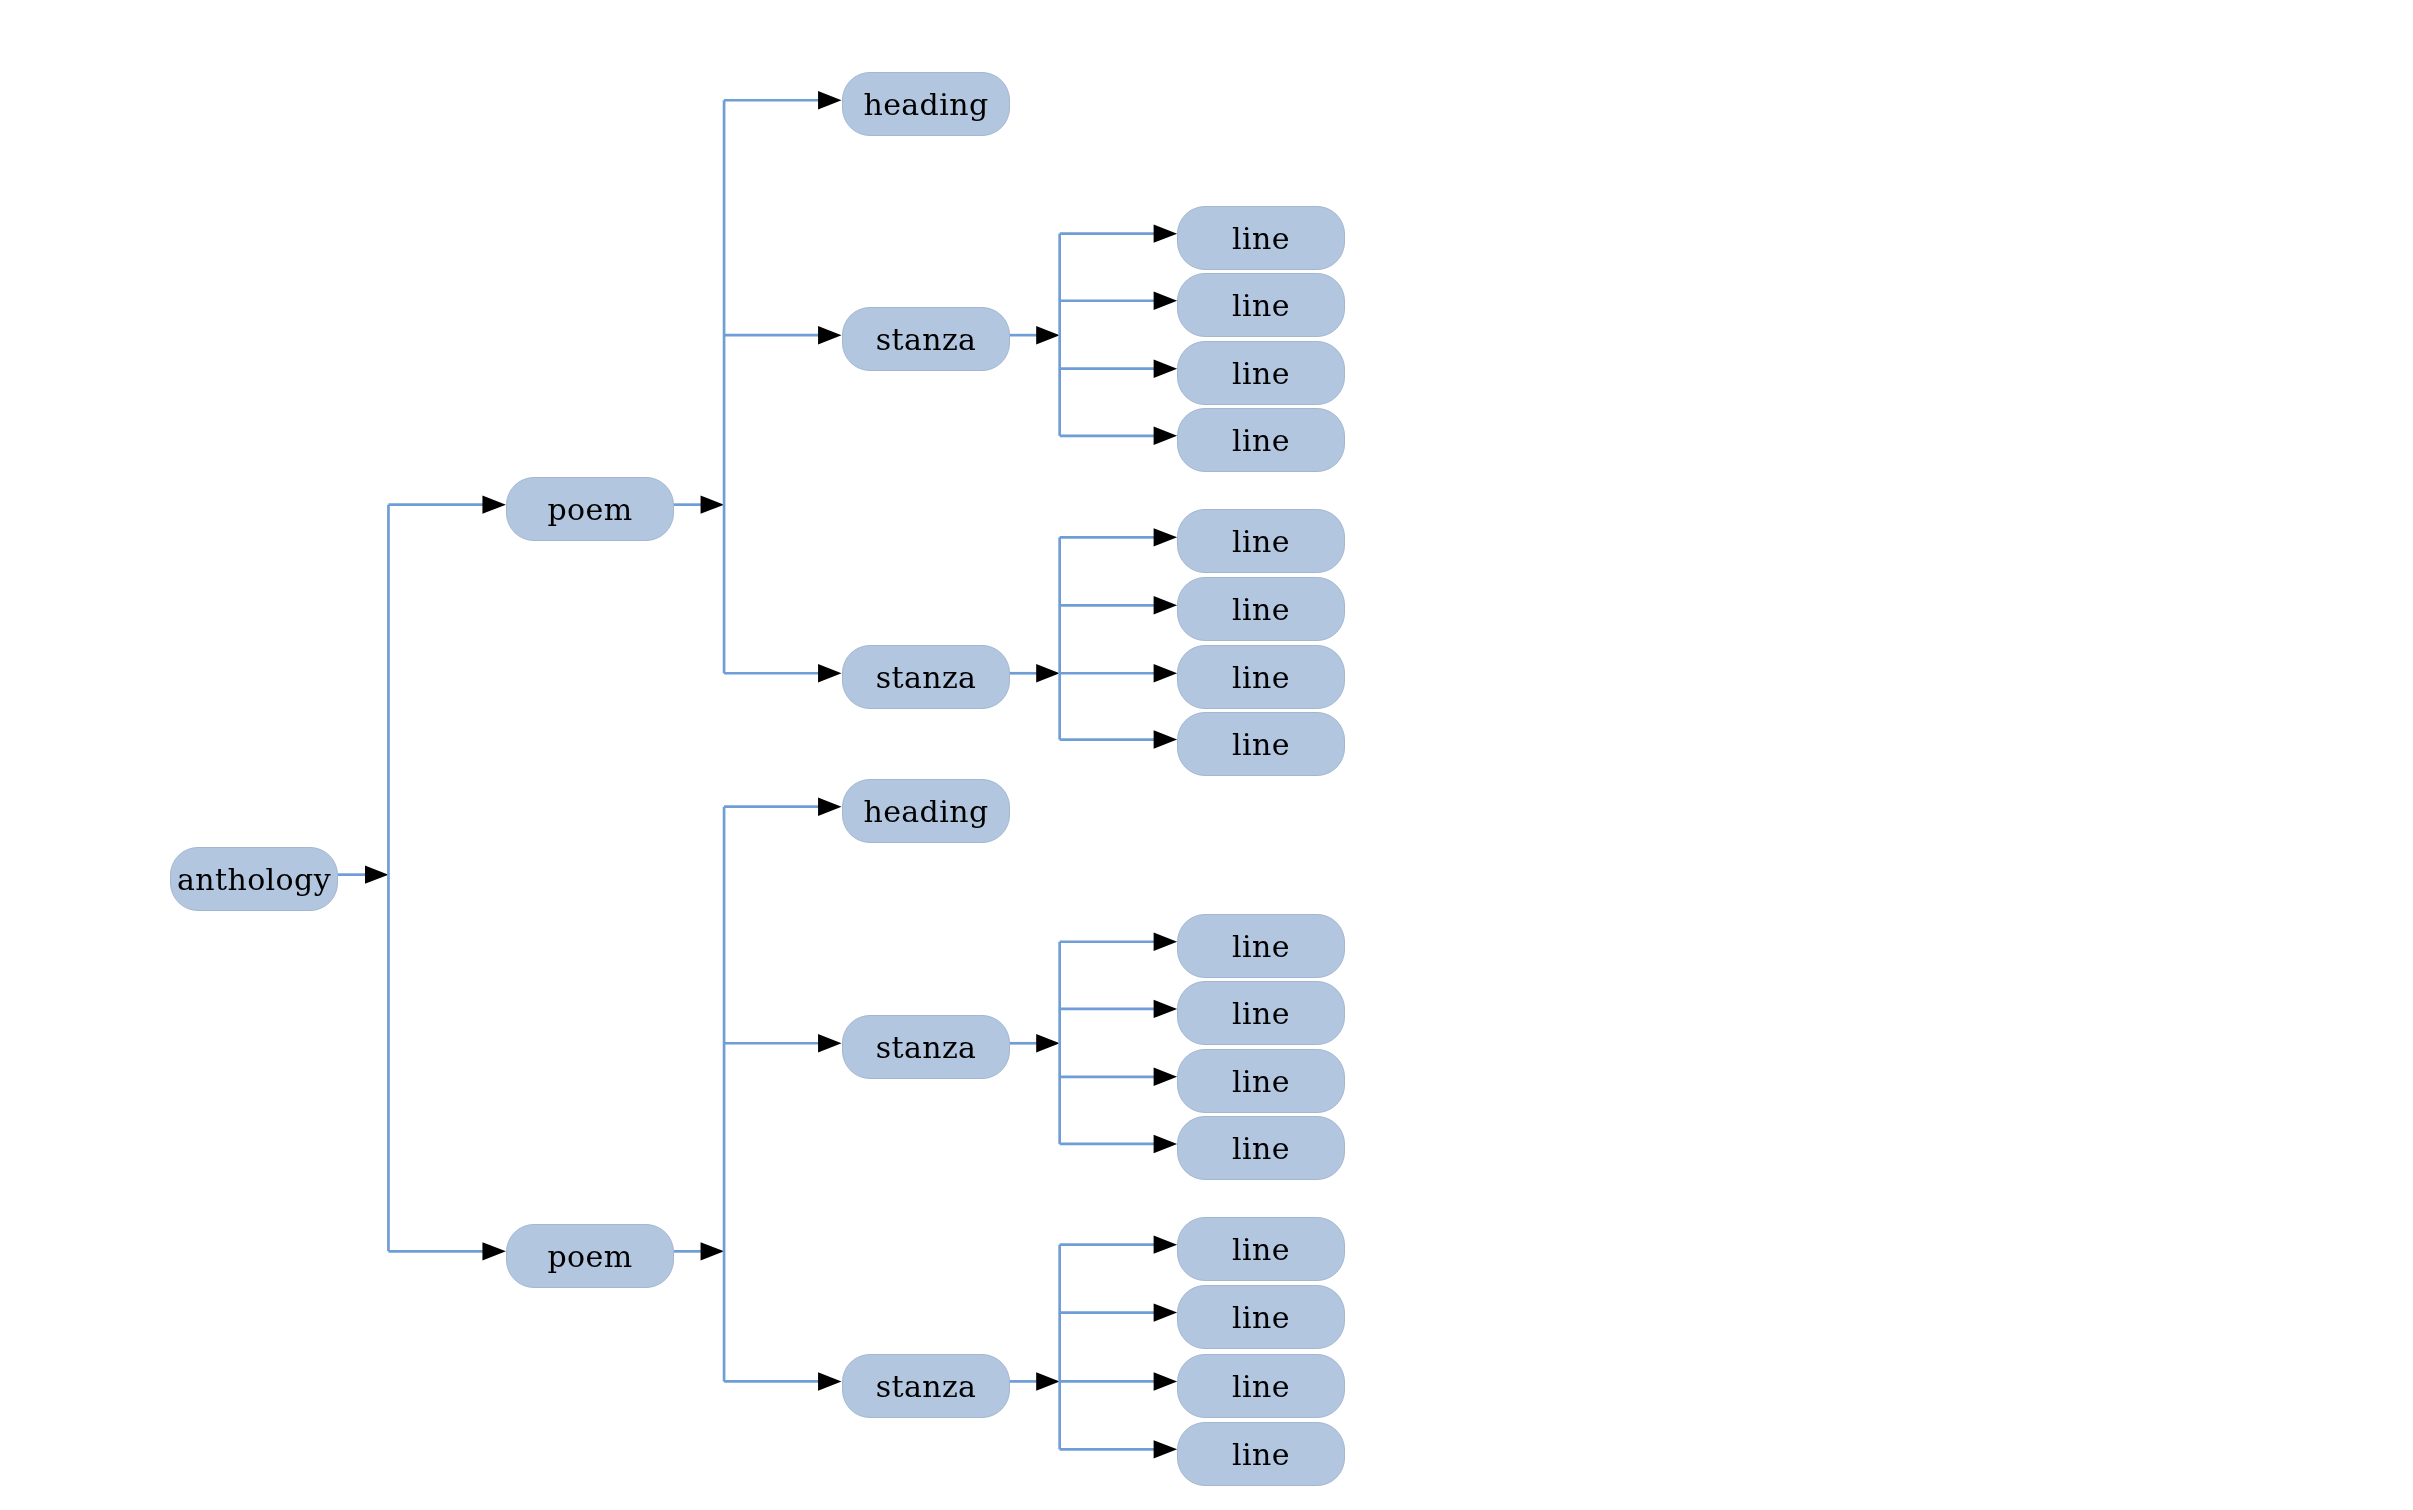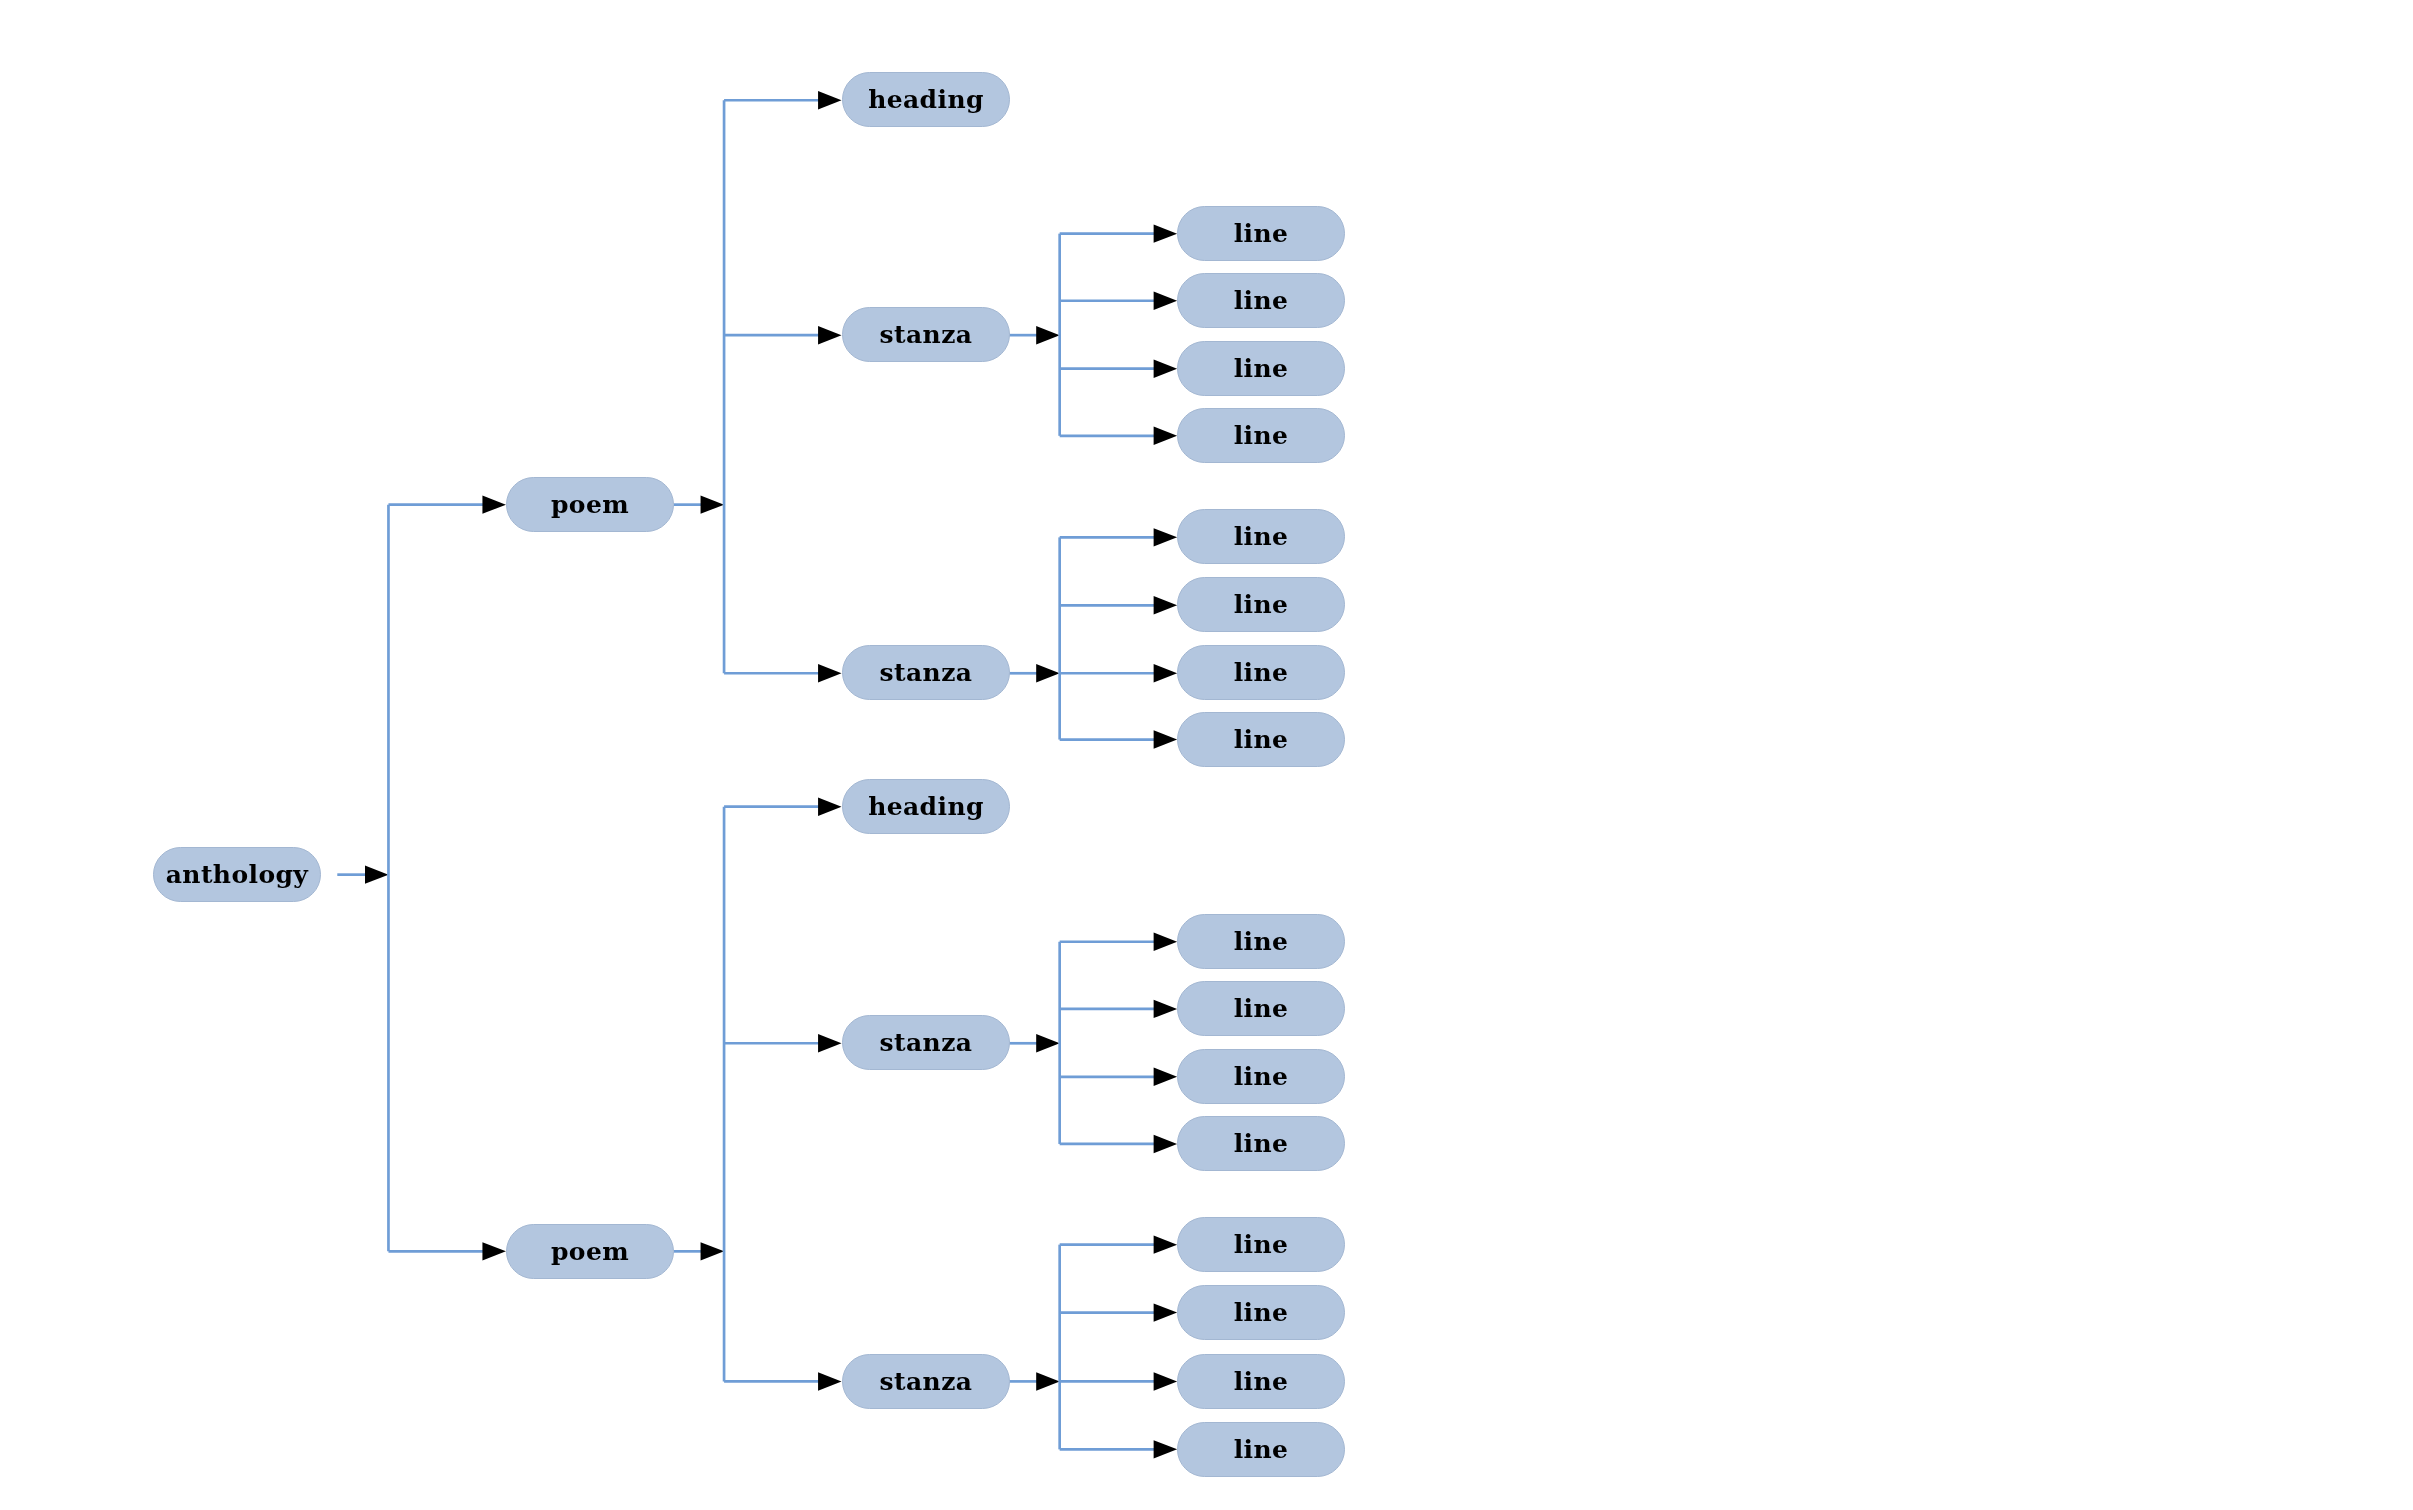--- a/index.html
+++ b/index.html
@@ -21,27 +21,27 @@
     position:relative;
     width:2413px;height:1511px;
   }
   #edges{
     position:absolute;left:0;top:0;
     width:2413px;height:1511px;
   }
   #nodes{position:absolute;left:0;top:0;width:0;height:0;}
   .node{
     position:absolute;
-    width:168px;height:55px;
+    width:168px;height:64px;
     box-sizing:border-box;
     background:var(--node-fill);
     border:1.3px solid var(--node-border);
     border-radius:28px;
     display:flex;align-items:center;justify-content:center;
-    font-size:25px;font-weight:bold;color:var(--node-text);
+    font-size:30px;font-weight:normal;color:var(--node-text);
     letter-spacing:0.4px;
   }
   #edges line{stroke:var(--edge);stroke-width:3.2px;}
   #edges polygon{fill:var(--arrow);stroke:none;}
 </style>
 </head>
 <body>
 
 <div id="diagram">
   <svg id="edges" xmlns="http://www.w3.org/2000/svg" viewBox="0 0 2876 1800">
@@ -109,21 +109,21 @@
       <line x1="1263" y1="1483" x2="1379" y2="1483"></line>
       <polygon points="1403,1483 1375,1472 1375,1494"></polygon>
       <line x1="1263" y1="1564" x2="1379" y2="1564"></line>
       <polygon points="1403,1564 1375,1553 1375,1575"></polygon>
       <line x1="1263" y1="1646" x2="1379" y2="1646"></line>
       <polygon points="1403,1646 1375,1635 1375,1657"></polygon>
       <line x1="1263" y1="1727" x2="1379" y2="1727"></line>
       <polygon points="1403,1727 1375,1716 1375,1738"></polygon>
     </svg>
   <div id="nodes">
-      <div class="node" style="left: 153px; top: 847px;">anthology</div>
+      <div class="node" style="left: 170px; top: 847px;">anthology</div>
       <div class="node" style="left: 506px; top: 477px;">poem</div>
       <div class="node" style="left: 506px; top: 1224px;">poem</div>
       <div class="node" style="left: 842px; top: 72px;">heading</div>
       <div class="node" style="left: 842px; top: 307px;">stanza</div>
       <div class="node" style="left: 842px; top: 645px;">stanza</div>
       <div class="node" style="left: 842px; top: 779px;">heading</div>
       <div class="node" style="left: 842px; top: 1015px;">stanza</div>
       <div class="node" style="left: 842px; top: 1354px;">stanza</div>
       <div class="node" style="left: 1177px; top: 206px;">line</div>
       <div class="node" style="left: 1177px; top: 273px;">line</div>

